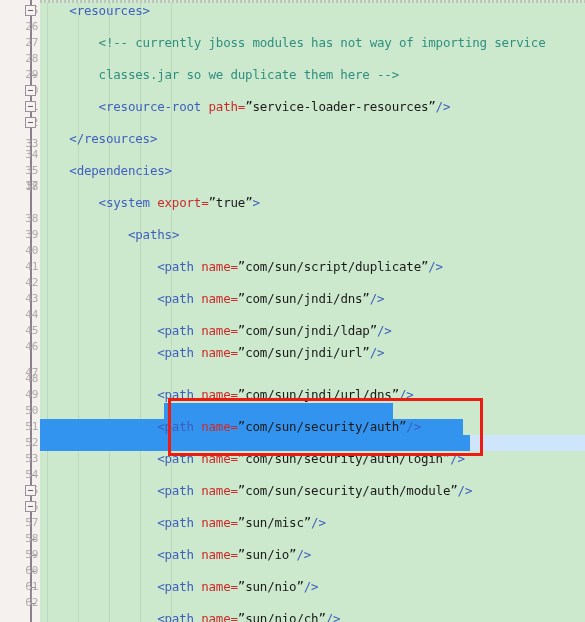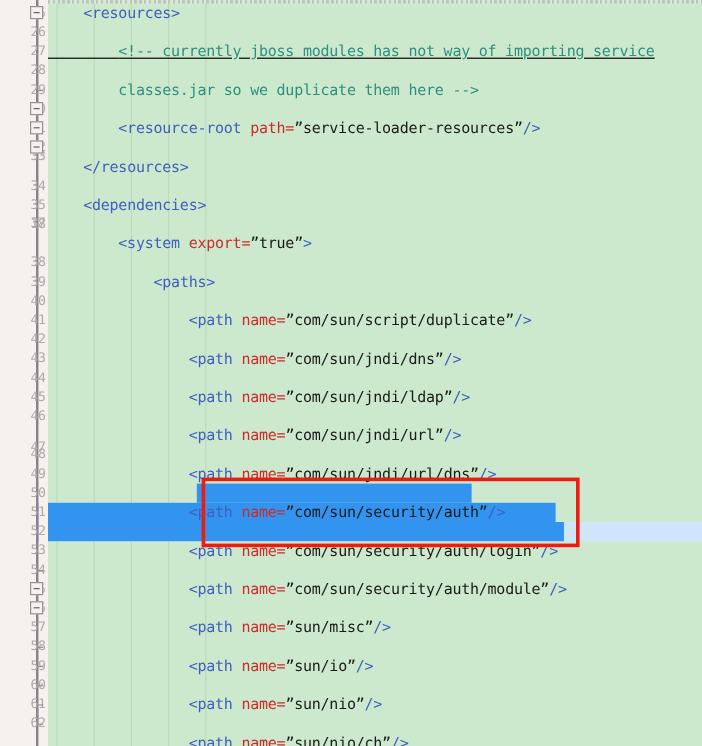--- a/index.html
+++ b/index.html
@@ -163,31 +163,31 @@
 <div id="screen">
 
   <div class="guide" style="left:47px"></div>
   <div class="guide" style="left:78px"></div>
   <div class="guide" style="left:109px"></div>
   <div class="guide" style="left:140px"></div>
   <div class="guide" style="left:171px"></div>
 
   <div id="code">
       <div class="row code-text" style="top: 3px;"><span>    </span><span class="tag">&lt;resources&gt;</span></div>
-      <div class="row code-text" style="top: 19px; text-decoration: underline;"><span>        </span><span class="cmt">&lt;!-- currently jboss modules has not way of importing service</span></div>
+      <div class="row code-text" style="top: 19px;"><span>        </span><span class="cmt">&lt;!-- currently jboss modules has not way of importing service</span></div>
       <div class="row code-text" style="top: 35px;"><span>        </span><span class="cmt">classes.jar so we duplicate them here --&gt;</span></div>
       <div class="row code-text" style="top: 51px;"><span>        </span><span class="tag">&lt;resource-root </span><span class="attr">path=</span><span class="val">”service-loader-resources”</span><span class="tag">/&gt;</span></div>
       <div class="row code-text" style="top: 67px;"><span>    </span><span class="tag">&lt;/resources&gt;</span></div>
       <div class="row code-text" style="top: 83px;"><span>    </span><span class="tag">&lt;dependencies&gt;</span></div>
       <div class="row code-text" style="top: 99px;"><span>        </span><span class="tag">&lt;system </span><span class="attr">export=</span><span class="val">”true”</span><span class="tag">&gt;</span></div>
       <div class="row code-text" style="top: 115px;"><span>            </span><span class="tag">&lt;paths&gt;</span></div>
       <div class="row code-text" style="top: 131px;"><span>                </span><span class="tag">&lt;path </span><span class="attr">name=</span><span class="val">”com/sun/script/duplicate”</span><span class="tag">/&gt;</span></div>
       <div class="row code-text" style="top: 147px;"><span>                </span><span class="tag">&lt;path </span><span class="attr">name=</span><span class="val">”com/sun/jndi/dns”</span><span class="tag">/&gt;</span></div>
       <div class="row code-text" style="top: 163px;"><span>                </span><span class="tag">&lt;path </span><span class="attr">name=</span><span class="val">”com/sun/jndi/ldap”</span><span class="tag">/&gt;</span></div>
-      <div class="row code-text" style="top: 179px;"><span>                </span><span class="tag">&lt;path </span><span class="attr">name=</span><span class="val">”com/sun/jndi/url”</span><span class="tag">/&gt;</span></div>
+      <div class="row code-text" style="top: 169px;"><span>                </span><span class="tag">&lt;path </span><span class="attr">name=</span><span class="val">”com/sun/jndi/url”</span><span class="tag">/&gt;</span></div>
       <div class="row code-text" style="top: 195px;"><span>                </span><span class="tag">&lt;path </span><span class="attr">name=</span><span class="val">”com/sun/jndi/url/dns”</span><span class="tag">/&gt;</span></div>
       <div class="row code-text" style="top: 211px;"><span>                </span><span class="tag">&lt;path </span><span class="attr">name=</span><span class="val">”com/sun/security/auth”</span><span class="tag">/&gt;</span></div>
       <div class="row code-text" style="top: 227px;"><span>                </span><span class="tag">&lt;path </span><span class="attr">name=</span><span class="val">”com/sun/security/auth/login”</span><span class="tag">/&gt;</span></div>
       <div class="row code-text" style="top: 243px;"><span>                </span><span class="tag">&lt;path </span><span class="attr">name=</span><span class="val">”com/sun/security/auth/module”</span><span class="tag">/&gt;</span></div>
       <div class="row code-text" style="top: 259px;"><span>                </span><span class="tag">&lt;path </span><span class="attr">name=</span><span class="val">”sun/misc”</span><span class="tag">/&gt;</span></div>
       <div class="row code-text" style="top: 275px;"><span>                </span><span class="tag">&lt;path </span><span class="attr">name=</span><span class="val">”sun/io”</span><span class="tag">/&gt;</span></div>
       <div class="row code-text" style="top: 291px;"><span>                </span><span class="tag">&lt;path </span><span class="attr">name=</span><span class="val">”sun/nio”</span><span class="tag">/&gt;</span></div>
       <div class="row code-text" style="top: 307px;"><span>                </span><span class="tag">&lt;path </span><span class="attr">name=</span><span class="val">”sun/nio/ch”</span><span class="tag">/&gt;</span></div>
       <div class="selband" style="top: 403px; left: 124px; width: 228.75px;"></div>
       <div class="selband" style="top: 419px; left: -10px; width: 432.5px;"></div>
@@ -205,21 +205,21 @@
       <div class="lnum" style="top: 35px;">27</div>
       <div class="lnum" style="top: 51px;">28</div>
       <div class="lnum" style="top: 67px;">29</div>
       <div class="foldtick" style="top: 75px;"></div>
       <div class="lnum" style="top: 83px;">30</div>
       <div class="foldbox" style="top: 85px;"></div>
       <div class="lnum" style="top: 99px;">31</div>
       <div class="foldbox" style="top: 101px;"></div>
       <div class="lnum" style="top: 115px;">32</div>
       <div class="foldbox" style="top: 117px;"></div>
-      <div class="lnum" style="top: 122px;">33</div>
+      <div class="lnum" style="top: 136px;">33</div>
       <div class="lnum" style="top: 147px;">34</div>
       <div class="lnum" style="top: 163px;">35</div>
       <div class="lnum" style="top: 179px;">18</div>
       <div class="lnum" style="top: 178px;">37</div>
       <div class="lnum" style="top: 211px;">38</div>
       <div class="lnum" style="top: 227px;">39</div>
       <div class="lnum" style="top: 243px;">40</div>
       <div class="lnum" style="top: 259px;">41</div>
       <div class="lnum" style="top: 275px;">42</div>
       <div class="lnum" style="top: 291px;">43</div>

